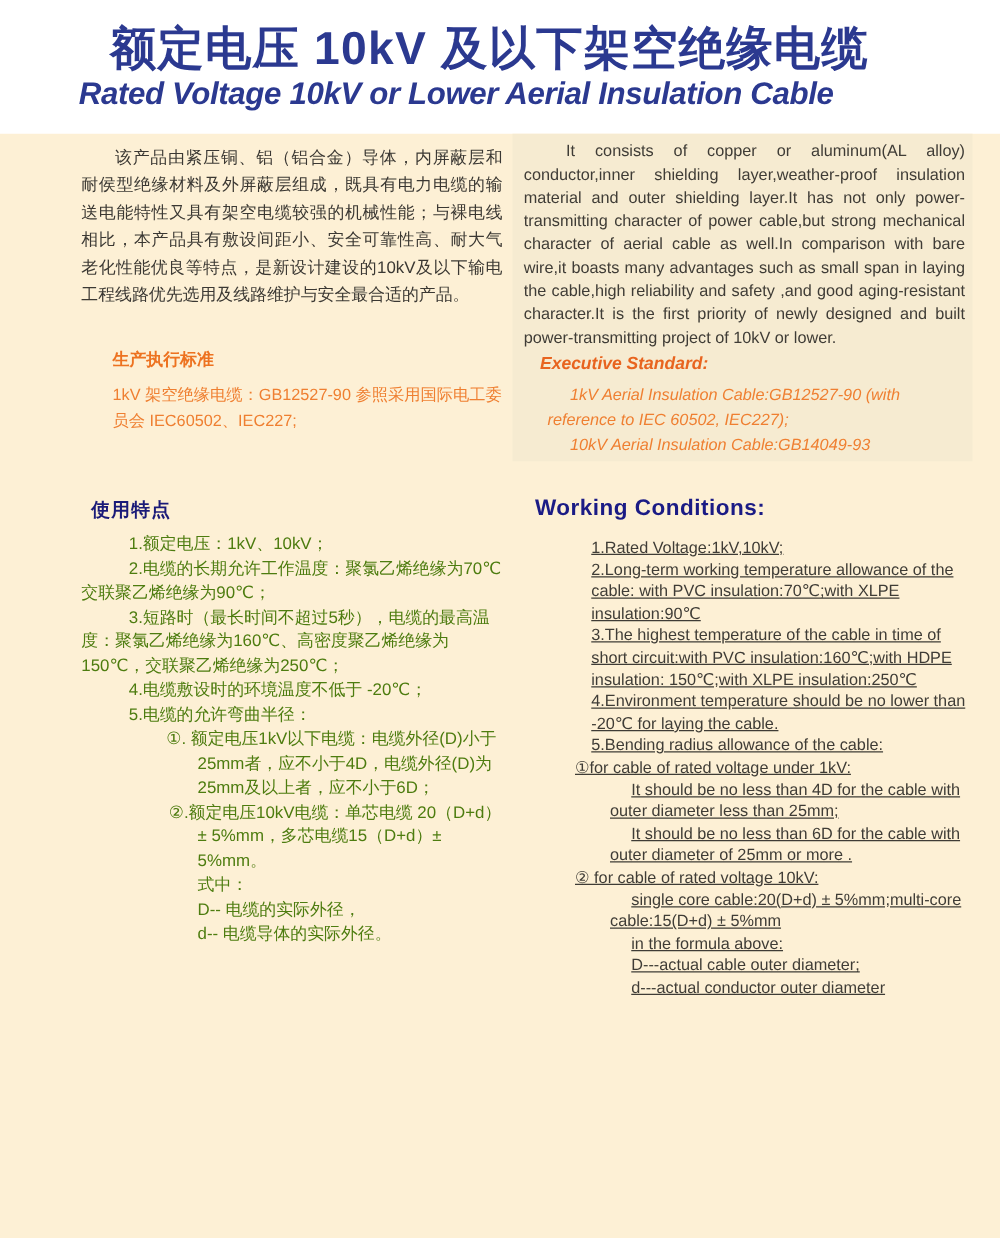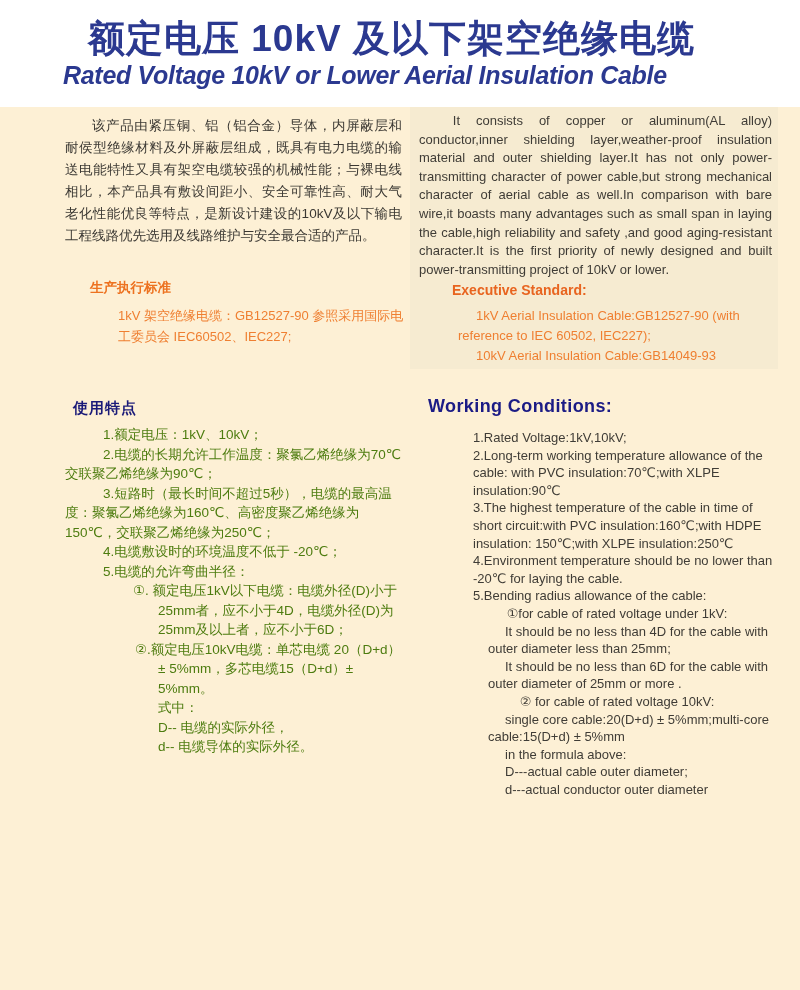--- a/index.html
+++ b/index.html
@@ -38,25 +38,25 @@
     font-size:13px;line-height:18.6px;color:#3f3c36;
     text-align:justify;text-indent:2.6em;
   }
 
   
   .std-zh{
     position:absolute;left:90px;top:277px;width:315px;
     color:#ef7f31;font-size:13px;line-height:21px;
   }
   .std-zh .std-head{font-weight:bold;font-size:13.5px;color:#ed7220;margin-bottom:7px;}
-  .std-zh .std-line{margin-left:28px;}
+  .std-zh .std-line{}
 
   .std-en{
-    position:absolute;left:452px;top:280px;width:322px;
-    color:#ef7f31;font-size:13px;line-height:20px;
+    position:absolute;left:432px;top:280px;width:322px;
+    color:#ef7f31;font-size:13px;line-height:20px;font-style:italic;
   }
   .std-en .std-head{font-weight:bold;font-size:14px;color:#e8641f;margin-bottom:6px;}
   .std-en .std-line{margin-left:6px;text-indent:18px;}
 
   
   .feat-head{
     position:absolute;left:73px;top:399px;
     font-size:15px;font-weight:bold;color:#1a1a78;letter-spacing:1px;
   }
   .feat-list{
@@ -69,24 +69,24 @@
   .feat-list .sub2{padding-left:93px;text-indent:-23px;}
   .feat-list .formula{padding-left:93px;}
 
   
   .cond-head{
     position:absolute;left:428px;top:396px;
     font-size:18px;font-weight:bold;color:#1b1b85;letter-spacing:0.4px;
   }
   .cond-list{
     position:absolute;left:473px;top:429px;width:301px;
-    font-size:13px;line-height:17.6px;color:#3f3c36;
+    font-size:13px;line-height:17.6px;color:#3f3c36;text-decoration:underline;
   }
   .cond-list p{margin:0;}
-  .cond-list .circ{margin-left:-13px;text-align:center;}
+  .cond-list .circ{margin-left:-13px;}
   .cond-list .indent2{padding-left:15px;text-indent:17px;}
   .cond-list .indent3{padding-left:32px;}
 </style>
 </head>
 <body>
 
 <div class="page">
 
   <div class="peach-bg"></div>
   <div class="right-tint"></div>

